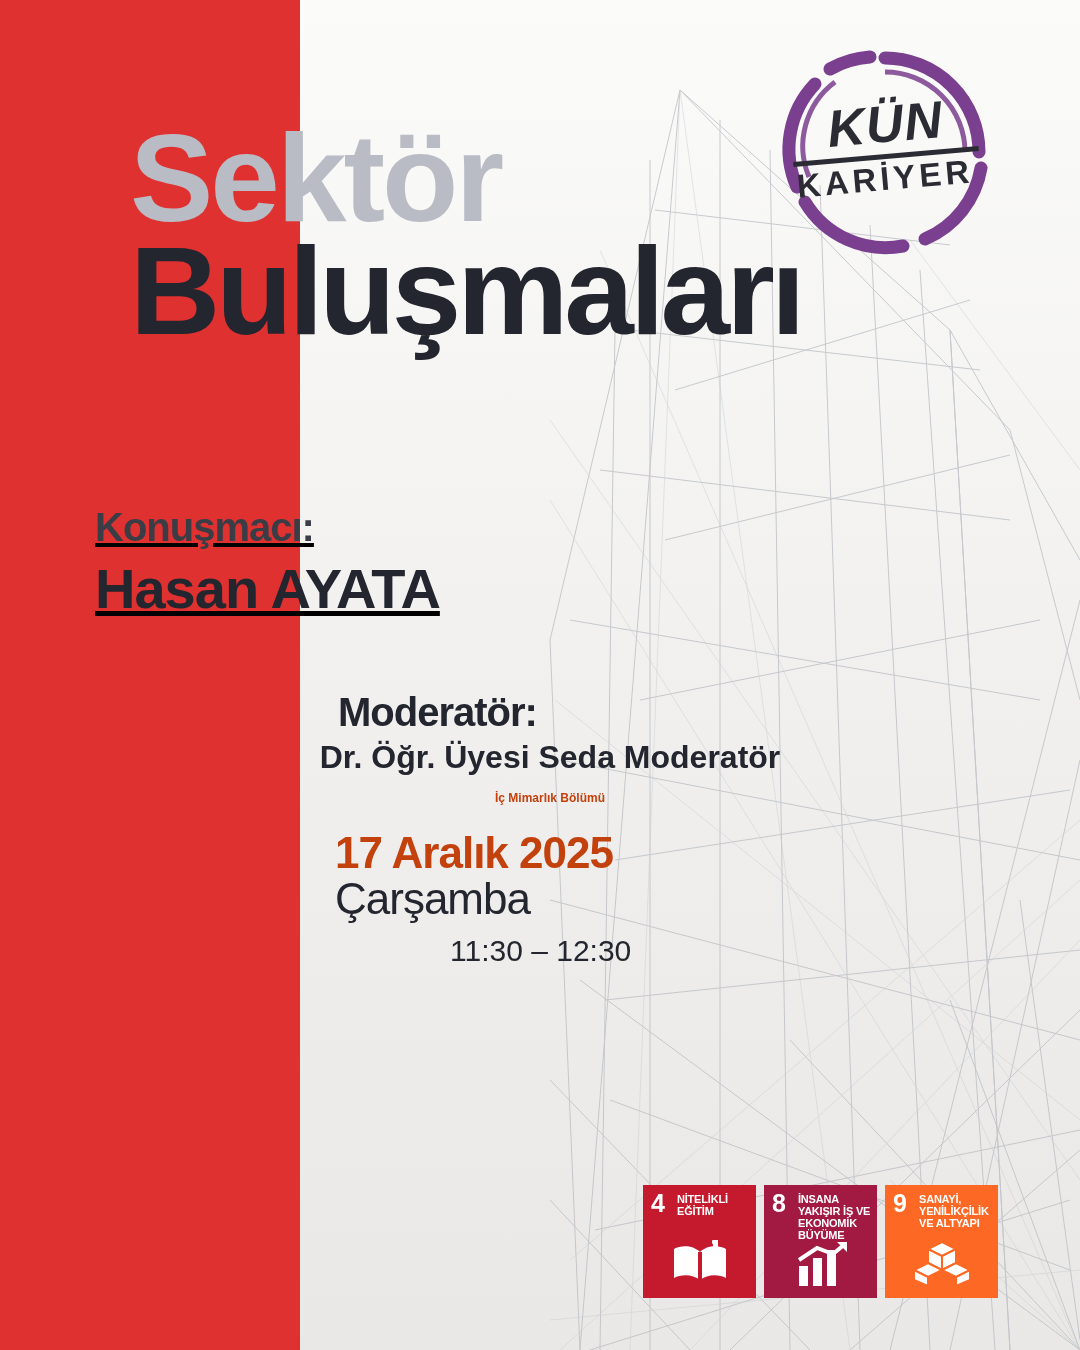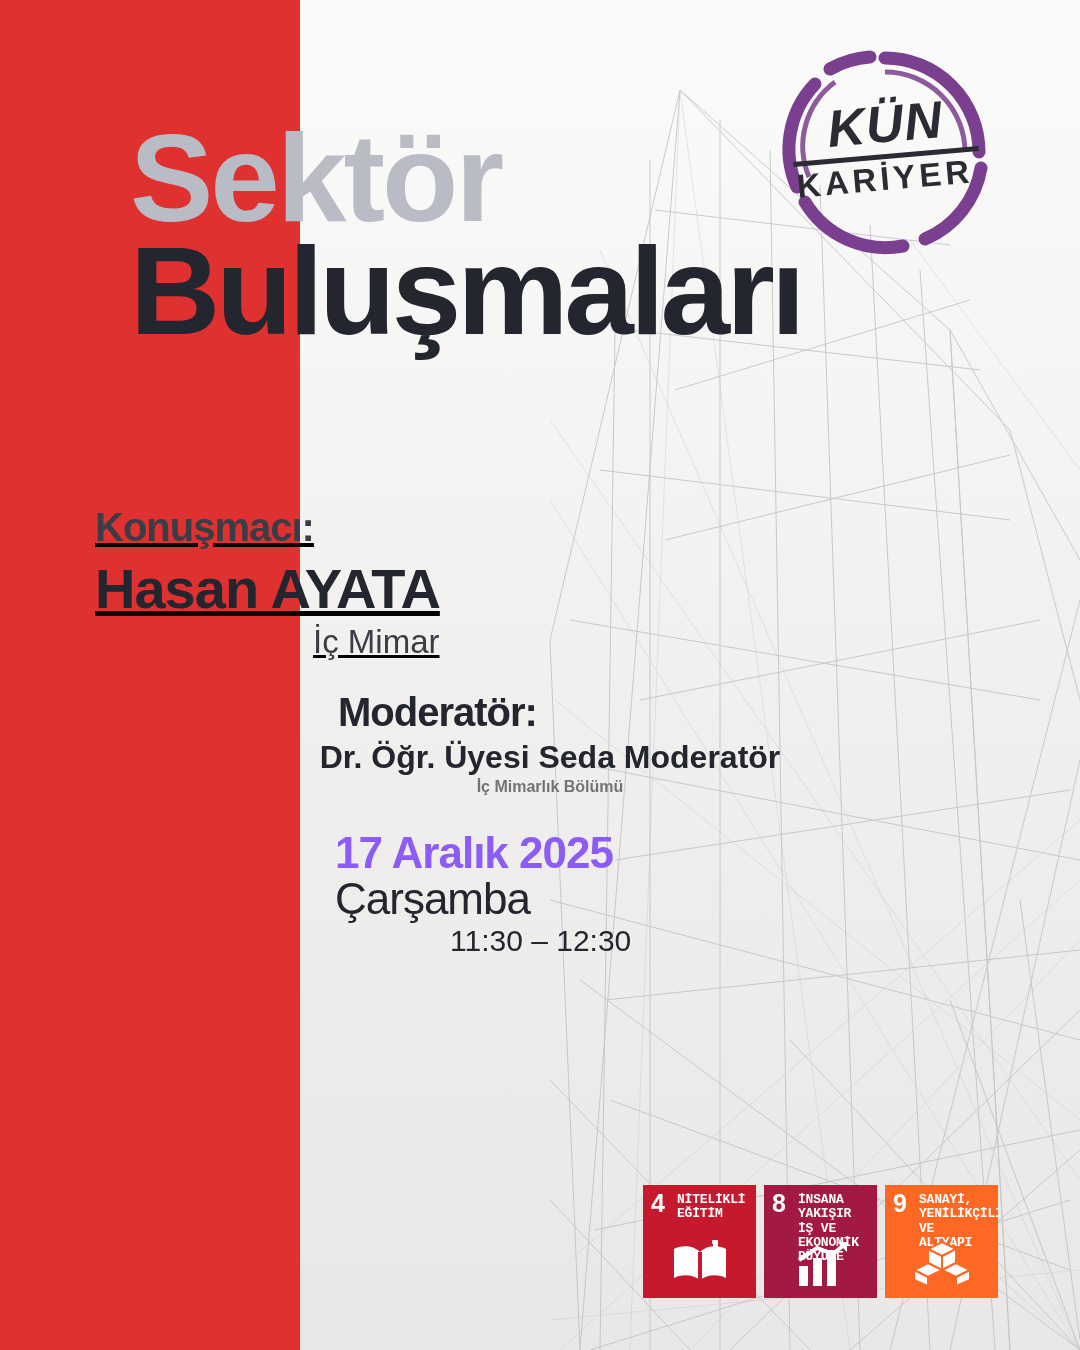--- a/index.html
+++ b/index.html
@@ -150,51 +150,51 @@
     text-align: left;
     margin-left: 38px;
   }
   .mod-name {
     font-size: 32px;
     font-weight: 700;
     color: #23262e;
     margin-top: 4px;
   }
   .mod-dept {
-    font-size: 16px;
-    font-weight: 700;
-    color: #737373;
-    margin-top: 2px;
+    font-size: 12px;
+    font-weight: 700;
+    color: #c2410c;
+    margin-top: 15px;
   }
 
   
   .datebox {
     position: absolute;
     left: 335px;
     top: 828px;
     width: 420px;
   }
   .d-date {
     font-size: 44px;
     font-weight: 700;
-    color: #8b5cf6;
+    color: #c2410c;
     letter-spacing: -1px;
   }
   .d-day {
     font-size: 44px;
     font-weight: 400;
     color: #23262e;
     letter-spacing: -1px;
     margin-top: -4px;
   }
   .d-time {
     font-size: 30px;
     font-weight: 400;
     color: #23262e;
-    margin-top: 0;
+    margin-top: 10px;
     margin-left: 115px;
   }
 
   
   .sdg-row {
     position: absolute;
     left: 643px;
     top: 1185px;
     display: flex;
     gap: 8px;
@@ -212,25 +212,24 @@
     top: 6px;
     font-size: 25px;
     font-weight: 700;
     line-height: 1;
   }
   .sdg .txt {
     position: absolute;
     left: 34px;
     top: 8px;
     right: 4px;
-    font-size: 13px;
+    font-size: 11px;
     font-weight: 700;
     line-height: 1.1;
     letter-spacing: -.2px;
-    font-family: Liberation Mono, monospace;
   }
   .sdg .glyph {
     position: absolute;
     left: 0;
     right: 0;
     bottom: 8px;
     text-align: center;
   }
   .sdg-4 { background: #c5192d; }
   .sdg-8 { background: #a21942; }
@@ -322,21 +321,20 @@
   </div>
 
   <div class="headline">
     <div class="h-sektor">Sektör</div>
     <div class="h-bulusmalari">Buluşmaları</div>
   </div>
 
   <div class="speaker">
     <div class="sp-label">Konuşmacı:</div>
     <div class="sp-name">Hasan AYATA</div>
-    <div class="sp-title">İç Mimar</div>
   </div>
 
   <div class="moderator">
     <div class="mod-label">Moderatör:</div>
     <div class="mod-name">Dr. Öğr. Üyesi Seda Moderatör</div>
     <div class="mod-dept">İç Mimarlık Bölümü</div>
   </div>
 
   <div class="datebox">
     <div class="d-date">17 Aralık 2025</div>

